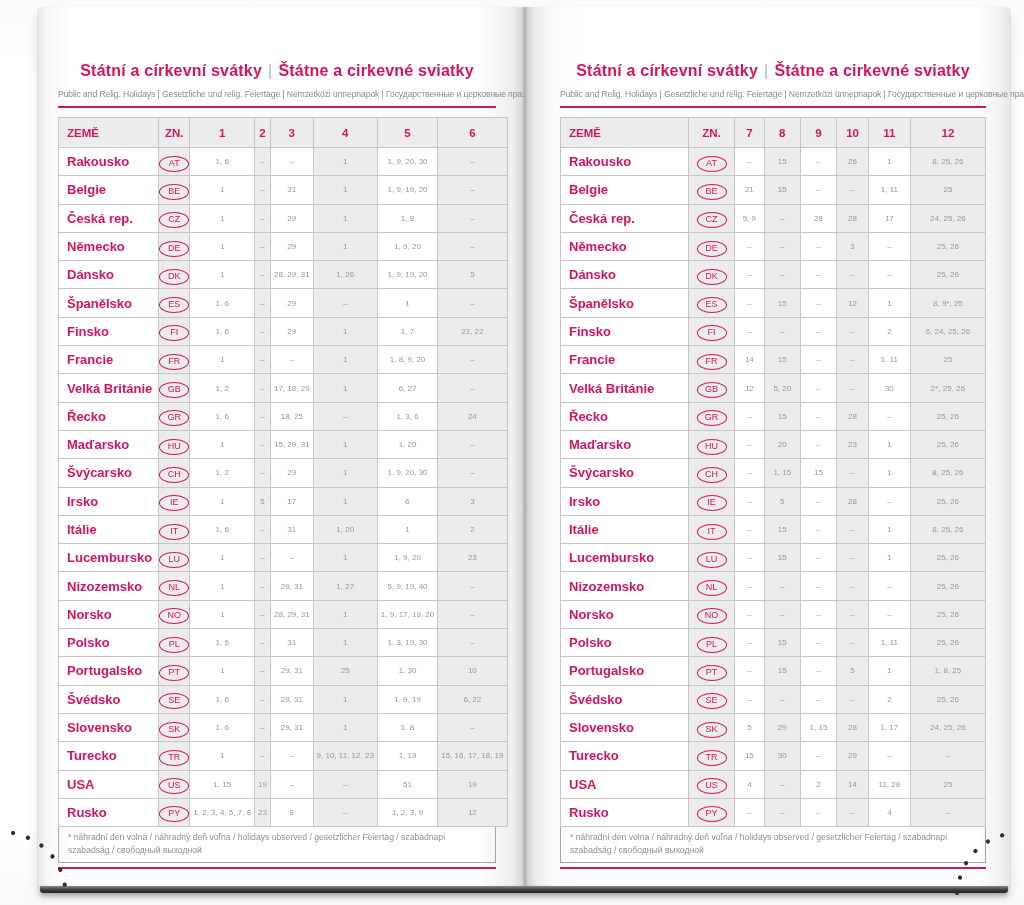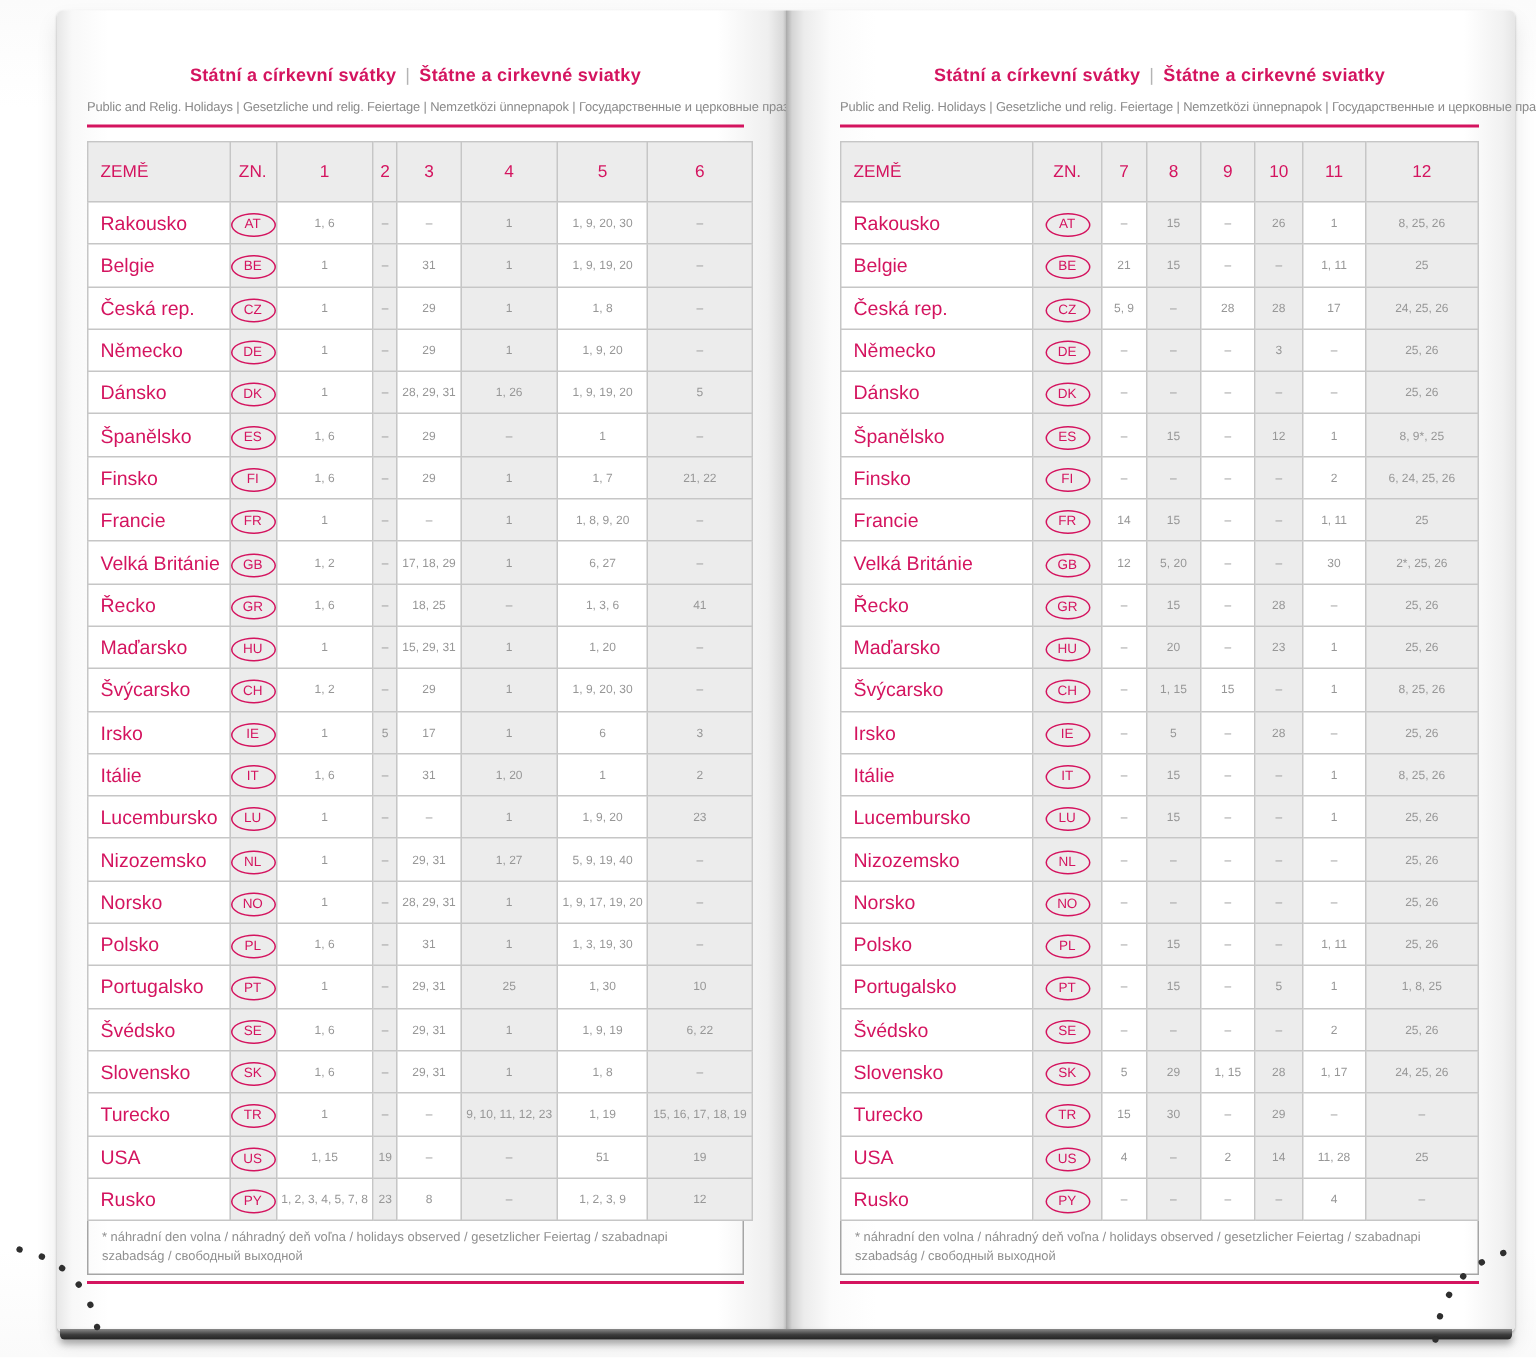--- a/index.html
+++ b/index.html
@@ -34,25 +34,26 @@
   .book-edge {
     position:absolute; left:2px; right:2px; bottom:-5px; height:7px;
     background:linear-gradient(180deg,#8a8a8a 0%,#3c3c3c 55%,#242424 100%);
     border-radius:0 0 3px 3px;
     box-shadow:0 3px 5px rgba(0,0,0,.30);
   }
 
   
   .page-title {
     text-align:center;
-    font-size:12px; font-weight:bold;
+    font-size:16px; font-weight:bold;
     color:var(--accent,#d4145f);
     letter-spacing:.2px;
     margin-bottom:9px;
     white-space:nowrap;
+    margin-top:19px;
   }
   .title-divider { color:#b4b4b4; font-weight:normal; padding:0 6px; }
   .page-subtitle {
     text-align:center;
     font-size:8.6px; color:#8a8a8a;
     margin-bottom:7px;
     white-space:nowrap;
     letter-spacing:-.1px;
   }
   .accent-rule { height:2px; background:var(--accent,#d4145f); margin-bottom:9px; }
@@ -61,30 +62,30 @@
   
   table.holidays {
     width:100%;
     border-collapse:collapse;
     border:1.5px solid #979797;
   }
   table.holidays th, table.holidays td { border:1px solid #c6c6c6; }
   table.holidays thead th {
     background:#ececec;
     color:var(--accent,#d4145f);
-    font-size:11.5px; font-weight:normal;
-    height:40px; text-align:center;
+    font-size:11.5px; font-weight:bold;
+    height:30px; text-align:center;
     padding:2px 4px;
   }
   table.holidays thead th.col-country { text-align:left; padding-left:8px; width:128px; }
   table.holidays thead th.col-code { width:46px; }
   table.holidays td { height:28.3px; }
   td.country {
     color:var(--accent,#d4145f);
-    font-weight:normal; font-size:13px;
+    font-weight:bold; font-size:13px;
     padding:2px 6px 2px 8px;
     background:#fff; white-space:nowrap;
   }
   td.code { background:#ececec; text-align:center; }
   .badge {
     display:inline-block;
     min-width:30px; padding:1px 6px 2px;
     border:1.4px solid var(--accent,#d4145f);
     border-radius:50%;
     color:var(--accent,#d4145f);
@@ -225,21 +226,21 @@
               <td class="val alt">–</td>
             </tr>
             <tr>
               <td class="country">Řecko</td>
               <td class="code"><span class="badge">GR</span></td>
               <td class="val">1, 6</td>
               <td class="val alt">–</td>
               <td class="val">18, 25</td>
               <td class="val alt">–</td>
               <td class="val">1, 3, 6</td>
-              <td class="val alt">41</td>
+              <td class="val alt">24</td>
             </tr>
             <tr>
               <td class="country">Maďarsko</td>
               <td class="code"><span class="badge">HU</span></td>
               <td class="val">1</td>
               <td class="val alt">–</td>
               <td class="val">15, 29, 31</td>
               <td class="val alt">1</td>
               <td class="val">1, 20</td>
               <td class="val alt">–</td>

